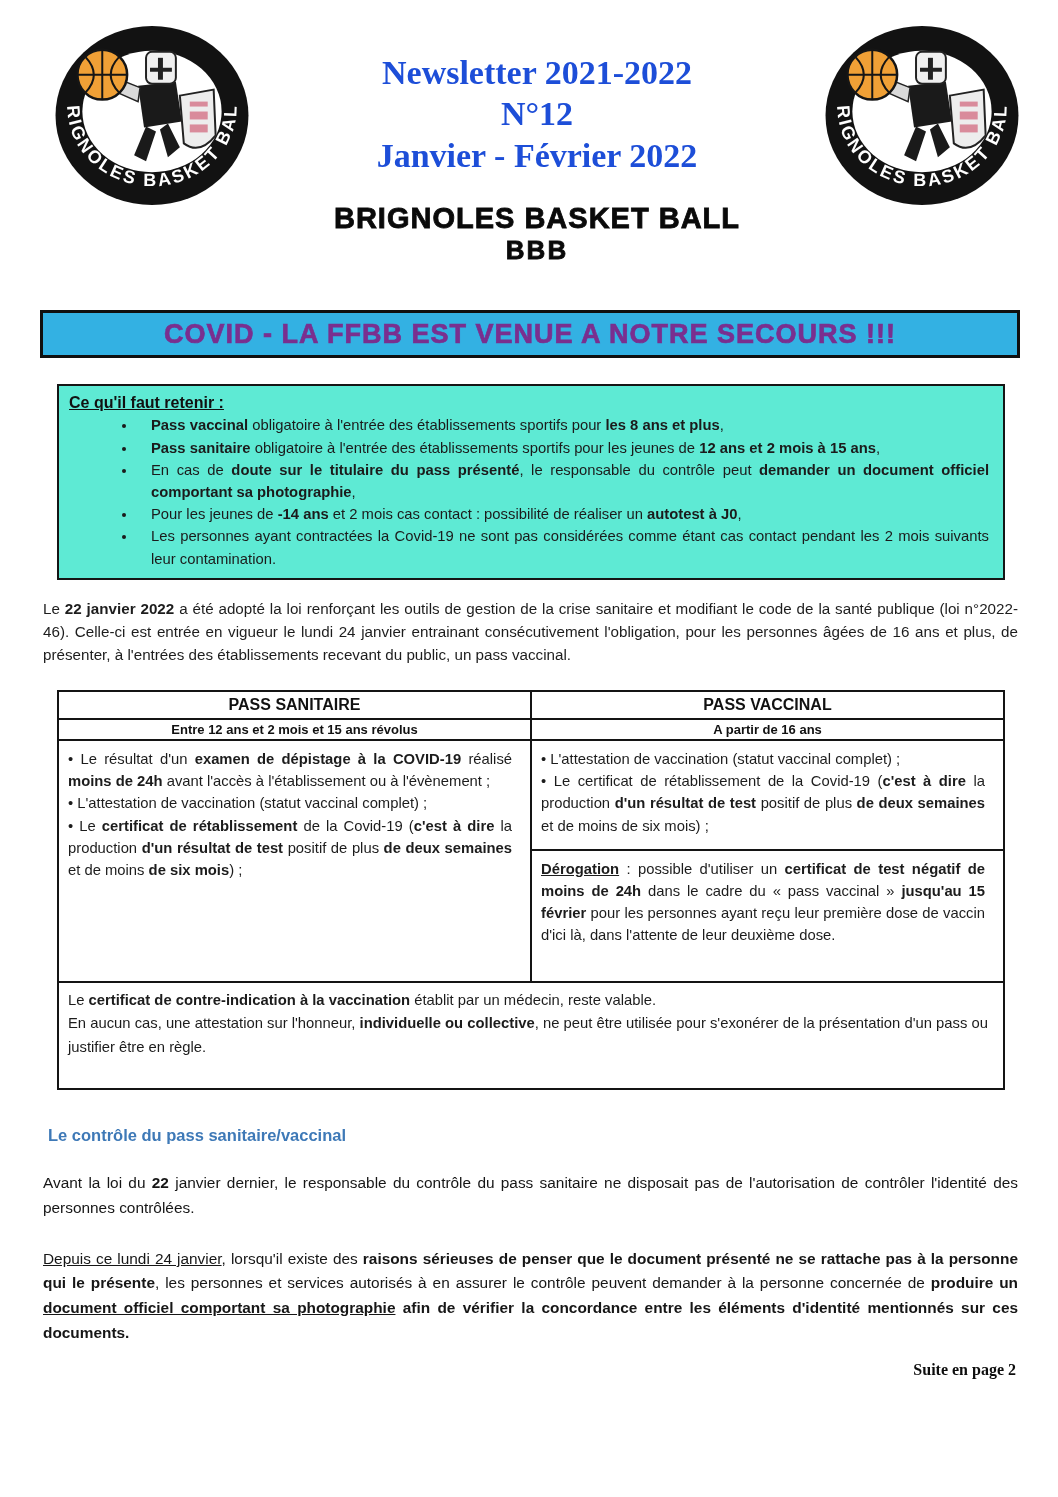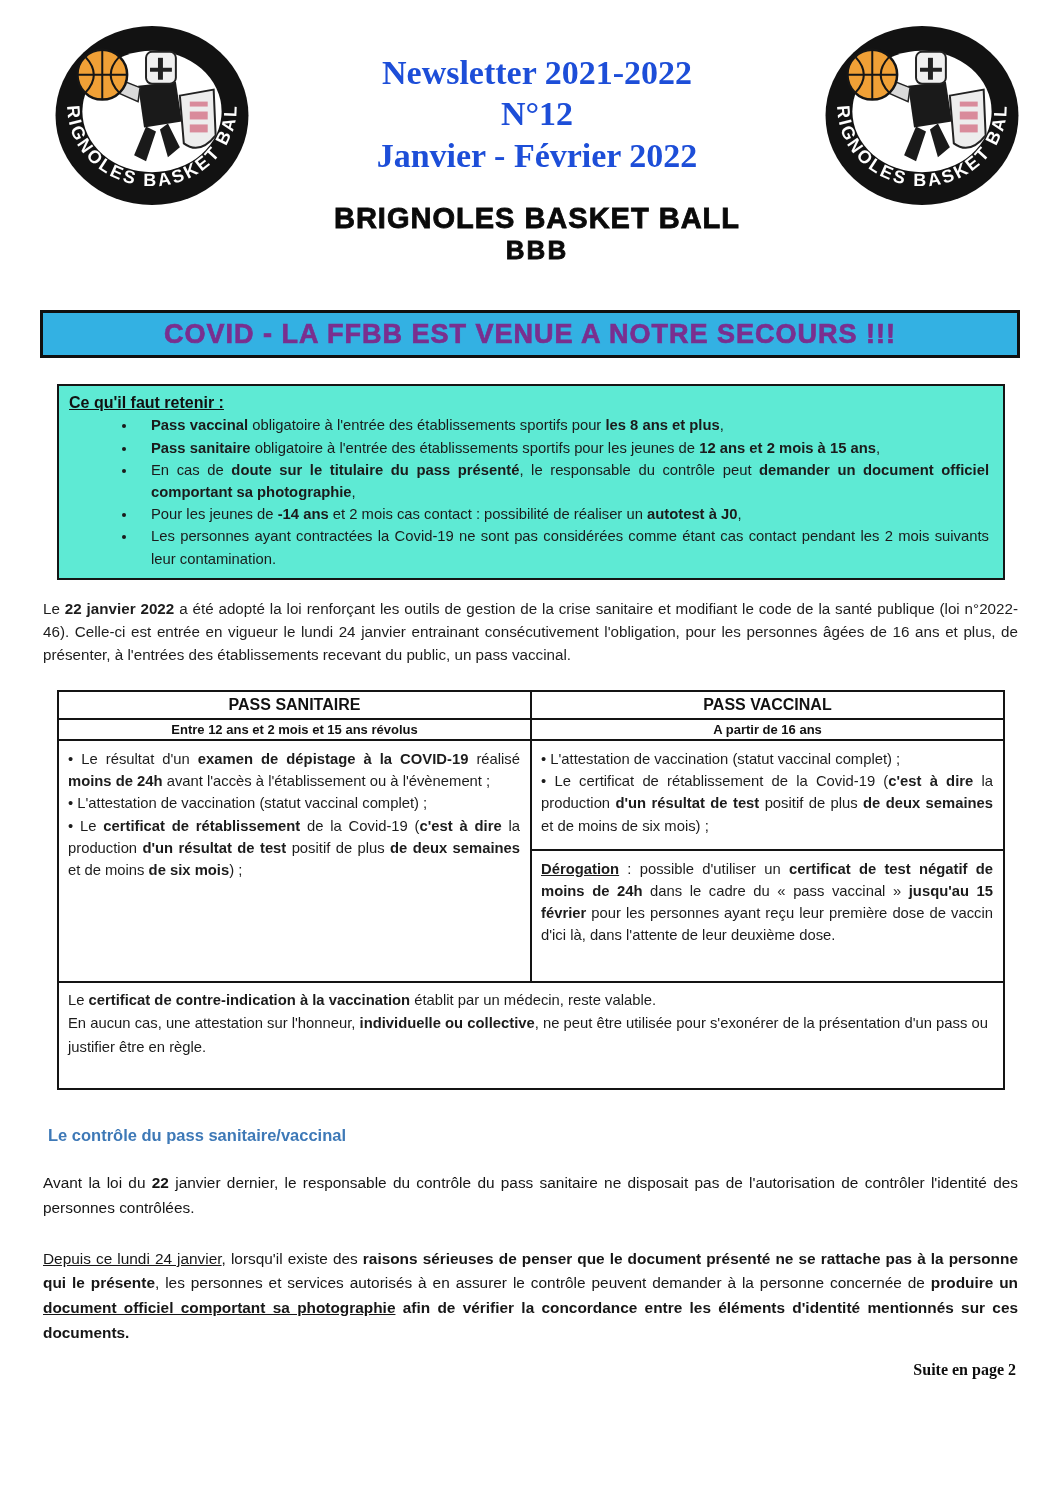--- a/index.html
+++ b/index.html
@@ -88,21 +88,21 @@
   }
   table.pass th, table.pass td{border:2px solid #141414;}
   table.pass th{
     font-size:16px;font-weight:bold;text-align:center;padding:4px 2px;color:#111;
   }
   td.sub{
     font-size:13px;font-weight:bold;text-align:center;padding:2px;color:#111;margin-top:33px;
   }
   td.cellbody{
     font-size:14.8px;line-height:1.5;vertical-align:top;
-    text-align:justify;padding:7px 10px 12px 9px;color:#1c1c1c;
+    text-align:justify;padding:7px 18px 12px 9px;color:#1c1c1c;
   }
   td.derog{padding-bottom:34px;}
   td.tfoot{
     font-size:14.8px;line-height:1.62;vertical-align:top;
     text-align:left;padding:6px 10px 28px 9px;color:#1c1c1c;
   }
   .cellbody .b-item{margin:0;}
   
   .para2{
     margin:26px 40px 0 43px;

